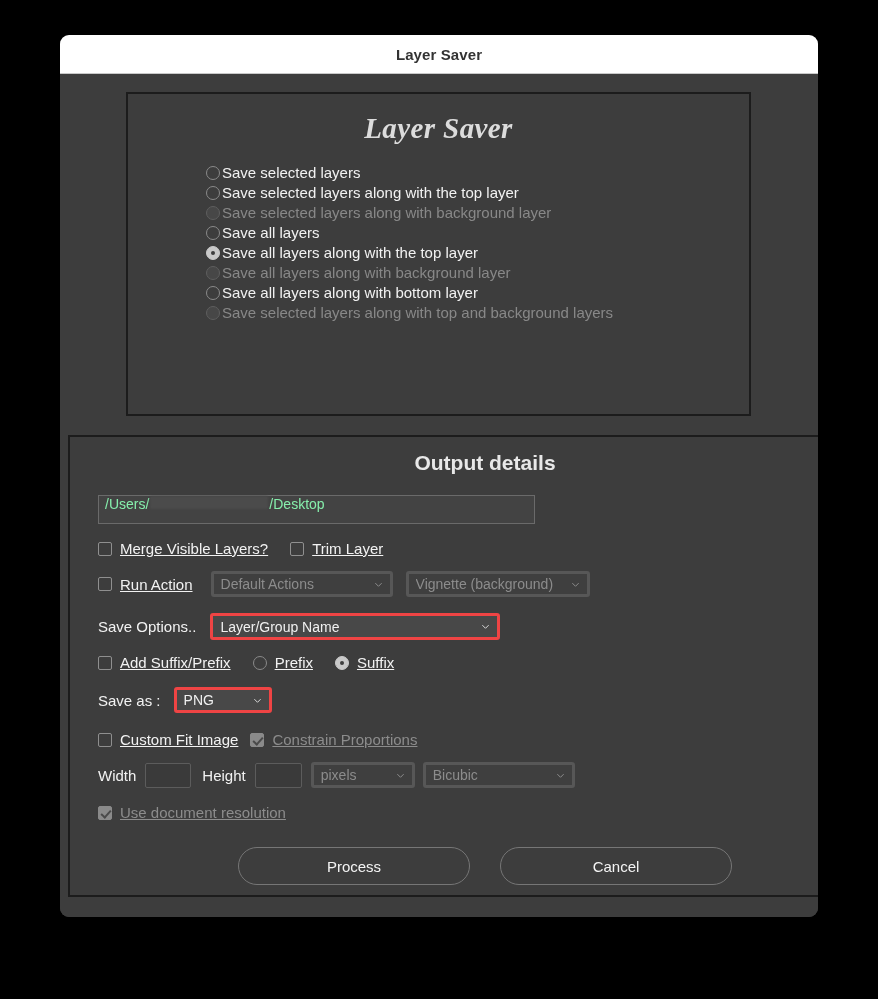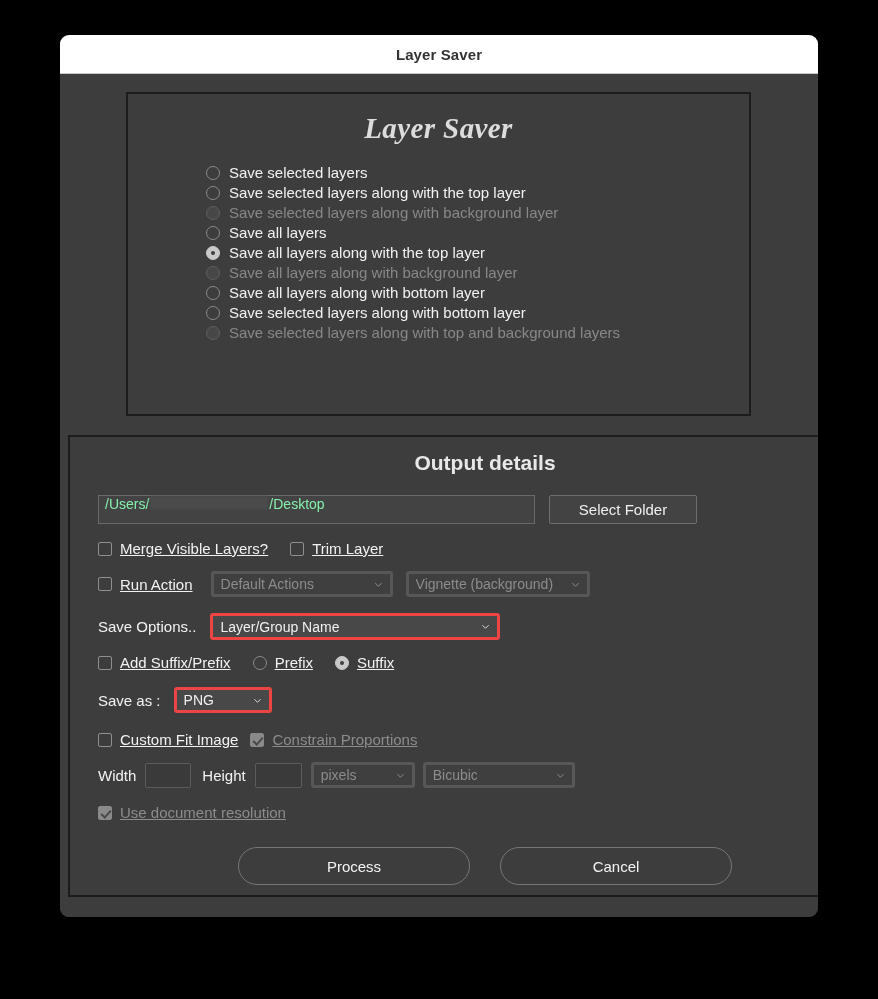--- a/index.html
+++ b/index.html
@@ -64,21 +64,21 @@
   }
   #mode-list {
     margin-top: 18px;
     padding-left: 78px;
   }
   .radio-row {
     display: flex;
     align-items: center;
     height: 20px;
     margin-bottom: 0px;
-    gap: 9px;
+    gap: 2px;
   }
   .radio-row + .radio-row { margin-top: 0px; }
   .radio-row .label {
     font-size: 15px;
     color: #f2f2f2;
     line-height: 20px;
     white-space: nowrap;
   }
   .radio-row.disabled .label { color: #888888; }
 
@@ -281,44 +281,39 @@
         <div class="radio-row disabled">
           <span class="radio disabled"></span>
           <span class="label">Save all layers along with background layer</span>
         </div>
 
         <div class="radio-row">
           <span class="radio"></span>
           <span class="label">Save all layers along with bottom layer</span>
         </div>
 
-        <div class="radio-row">
-          <span class="radio"></span>
-          <span class="label">Save selected layers along with bottom layer</span>
-        </div>
 
         <div class="radio-row disabled">
           <span class="radio disabled"></span>
           <span class="label">Save selected layers along with top and background layers</span>
         </div>
 
       </div>
     </div>
 
     <div id="output-panel" class="panel">
 
       <div id="output-title">Output details</div>
 
       <div class="form-row" id="path-row">
         <div id="path-input">
           <span>/Users/</span>
             <span class="redact"></span>
             <span>/Desktop</span>
         </div>
-        <div id="select-folder-btn">Select Folder</div>
       </div>
 
       <div class="form-row" style="margin-top:16px;">
         <span class="cbox"></span>
         <span class="cb-label">Merge Visible Layers?</span>
         <span class="cbox row-gap-lg"></span>
         <span class="cb-label">Trim Layer</span>
       </div>
 
       <div class="form-row" style="margin-top:14px;">

